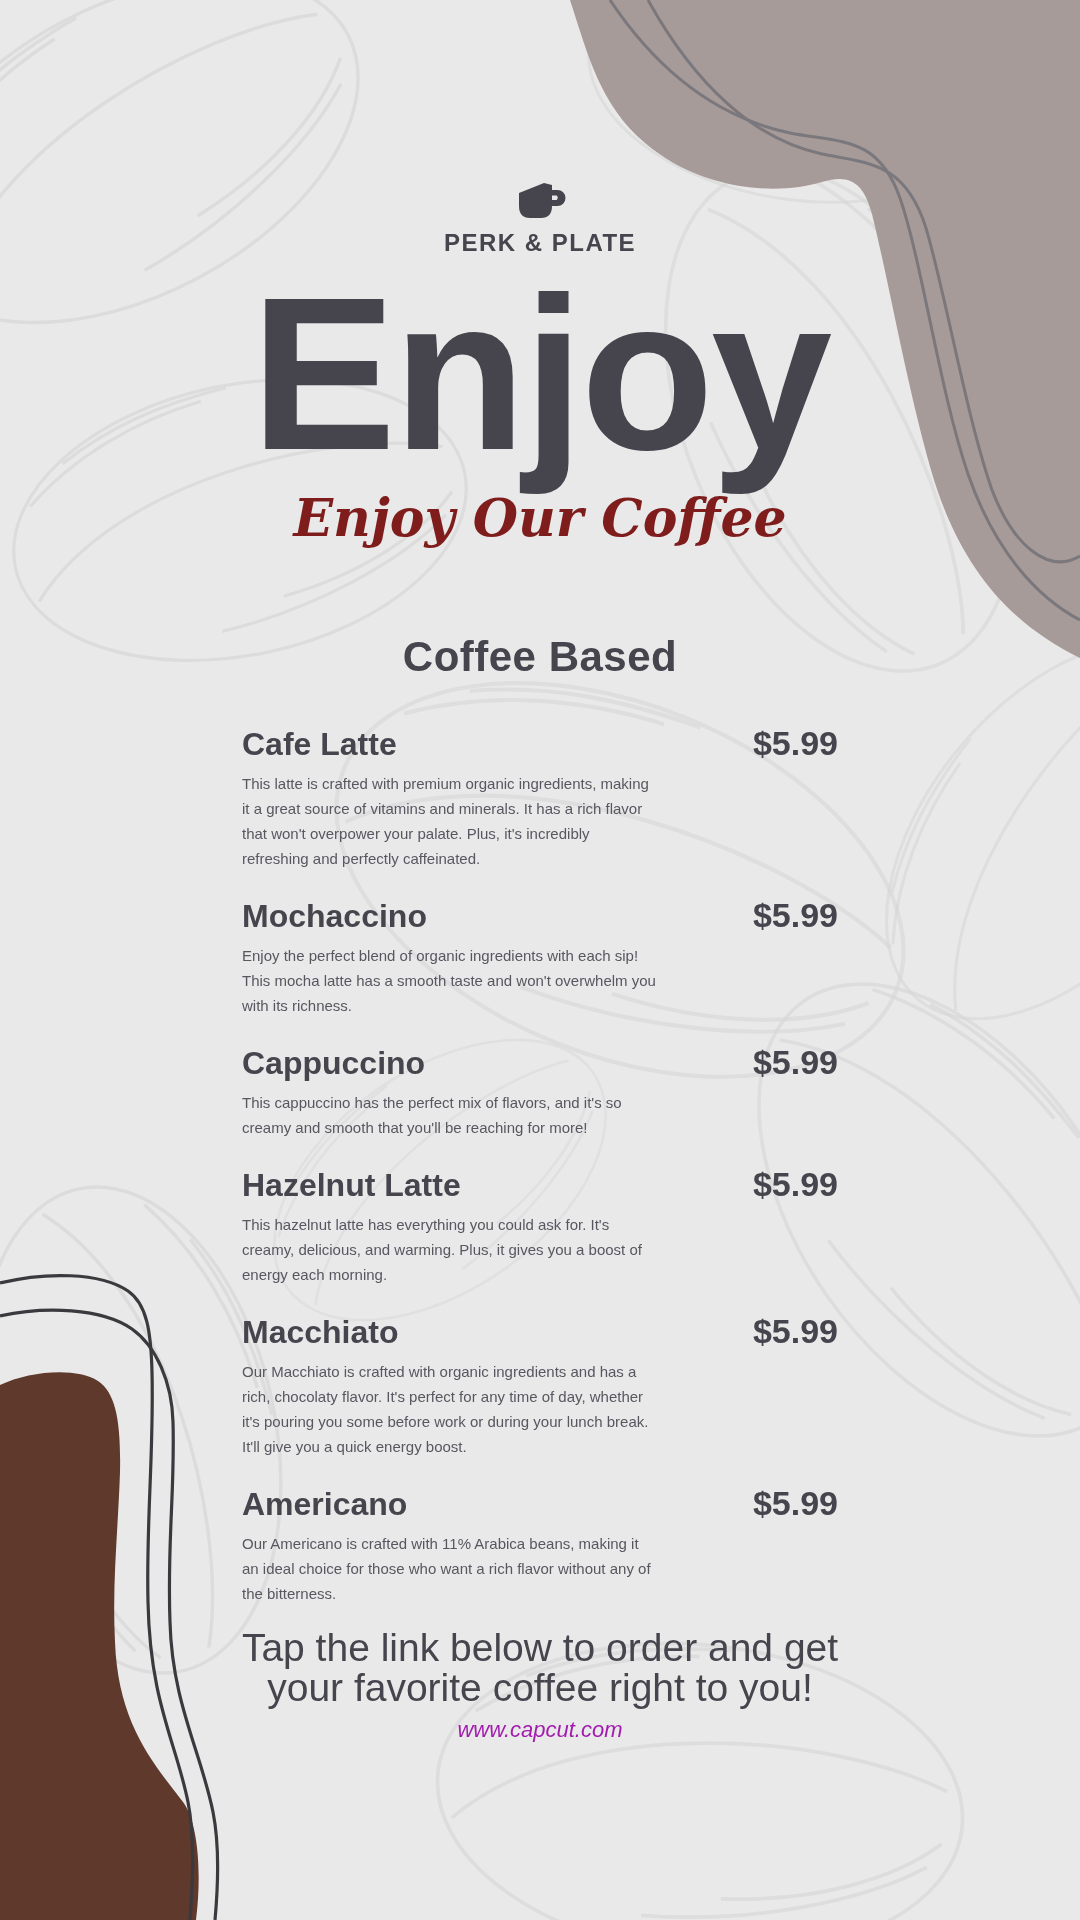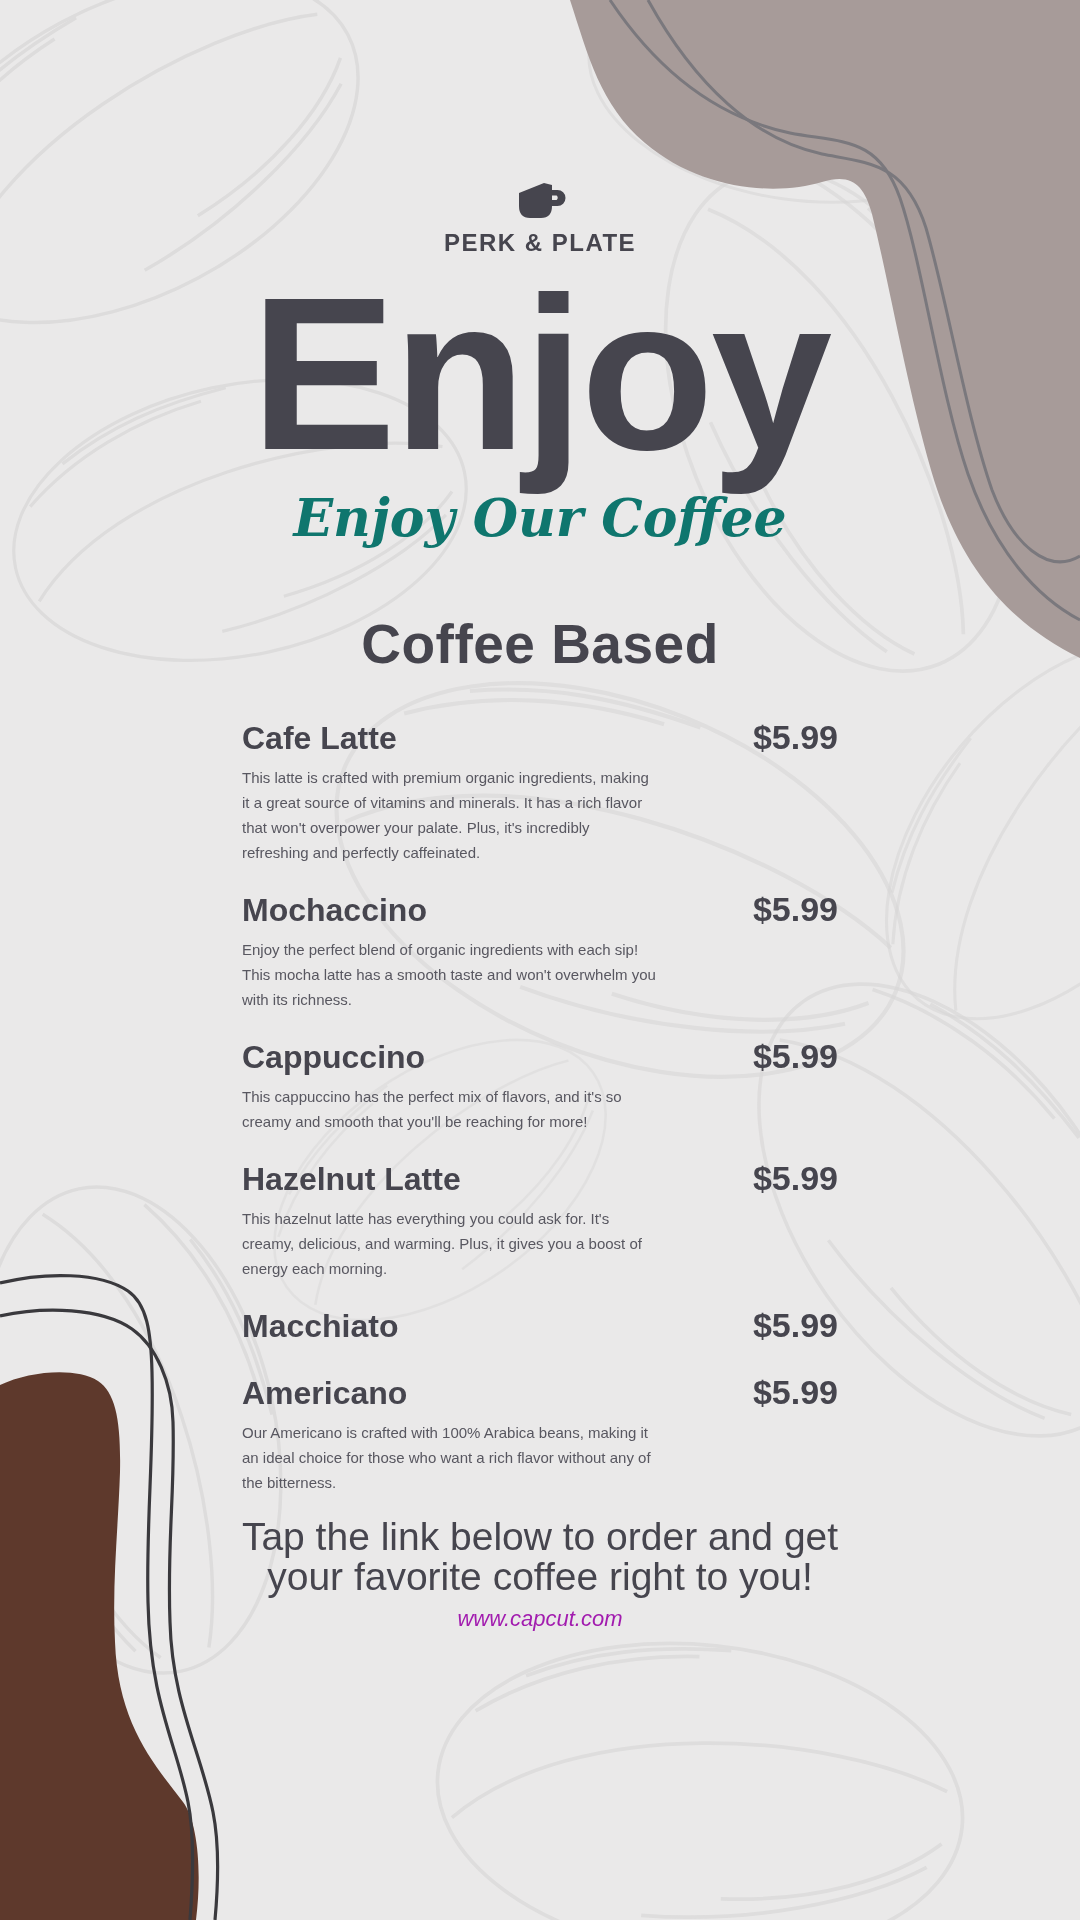--- a/index.html
+++ b/index.html
@@ -14,24 +14,24 @@
   .logo{margin-top:180px;text-align:center;line-height:0;}
   .brand-name{
     font-size:24px;font-weight:700;letter-spacing:1.5px;line-height:33px;margin-top:2px;
   }
   .menu-title{
     font-size:218px;font-weight:700;line-height:1;letter-spacing:-3px;margin-top:6px;
     white-space:nowrap;
   }
   .tagline{
     font-family:"DejaVu Serif",serif;font-style:italic;font-weight:700;
-    font-size:52px;line-height:1.2;margin-top:4px;color:#0f766e;
+    font-size:52px;line-height:1.2;margin-top:4px;color:#7f1d1d;
   }
   .section-heading{
-    font-size:55px;font-weight:700;line-height:1;margin-top:68px;letter-spacing:0.5px;
+    font-size:42px;font-weight:700;line-height:1;margin-top:87px;letter-spacing:0.5px;
   }
   .menu-list{width:596px;margin-top:43px;}
   .menu-item{margin-bottom:22px;}
   .item-header{display:flex;justify-content:space-between;align-items:baseline;}
   .item-name{font-size:32px;font-weight:700;line-height:44px;}
   .item-price{font-size:34px;font-weight:700;line-height:44px;}
   .item-desc{
     font-size:15px;line-height:25px;color:#585760;margin-top:5px;
     white-space:pre-line;width:660px;
   }
@@ -144,28 +144,32 @@
       <div class="item-desc">This hazelnut latte has everything you could ask for. It's
 creamy, delicious, and warming. Plus, it gives you a boost of
 energy each morning.</div>
     </div>
 
     <div class="menu-item">
       <div class="item-header">
         <span class="item-name">Macchiato</span>
         <span class="item-price">$5.99</span>
       </div>
+      <div class="item-desc">Our Macchiato is crafted with organic ingredients and has a
+rich, chocolaty flavor. It's perfect for any time of day, whether
+it's pouring you some before work or during your lunch break.
+It'll give you a quick energy boost.</div>
     </div>
 
     <div class="menu-item">
       <div class="item-header">
         <span class="item-name">Americano</span>
         <span class="item-price">$5.99</span>
       </div>
-      <div class="item-desc">Our Americano is crafted with 100% Arabica beans, making it
+      <div class="item-desc">Our Americano is crafted with 11% Arabica beans, making it
 an ideal choice for those who want a rich flavor without any of
 the bitterness.</div>
     </div>
 
   </div>
 
   <div class="footer-cta">Tap the link below to order and get
 your favorite coffee right to you!</div>
   <div class="footer-link">www.capcut.com</div>
 

